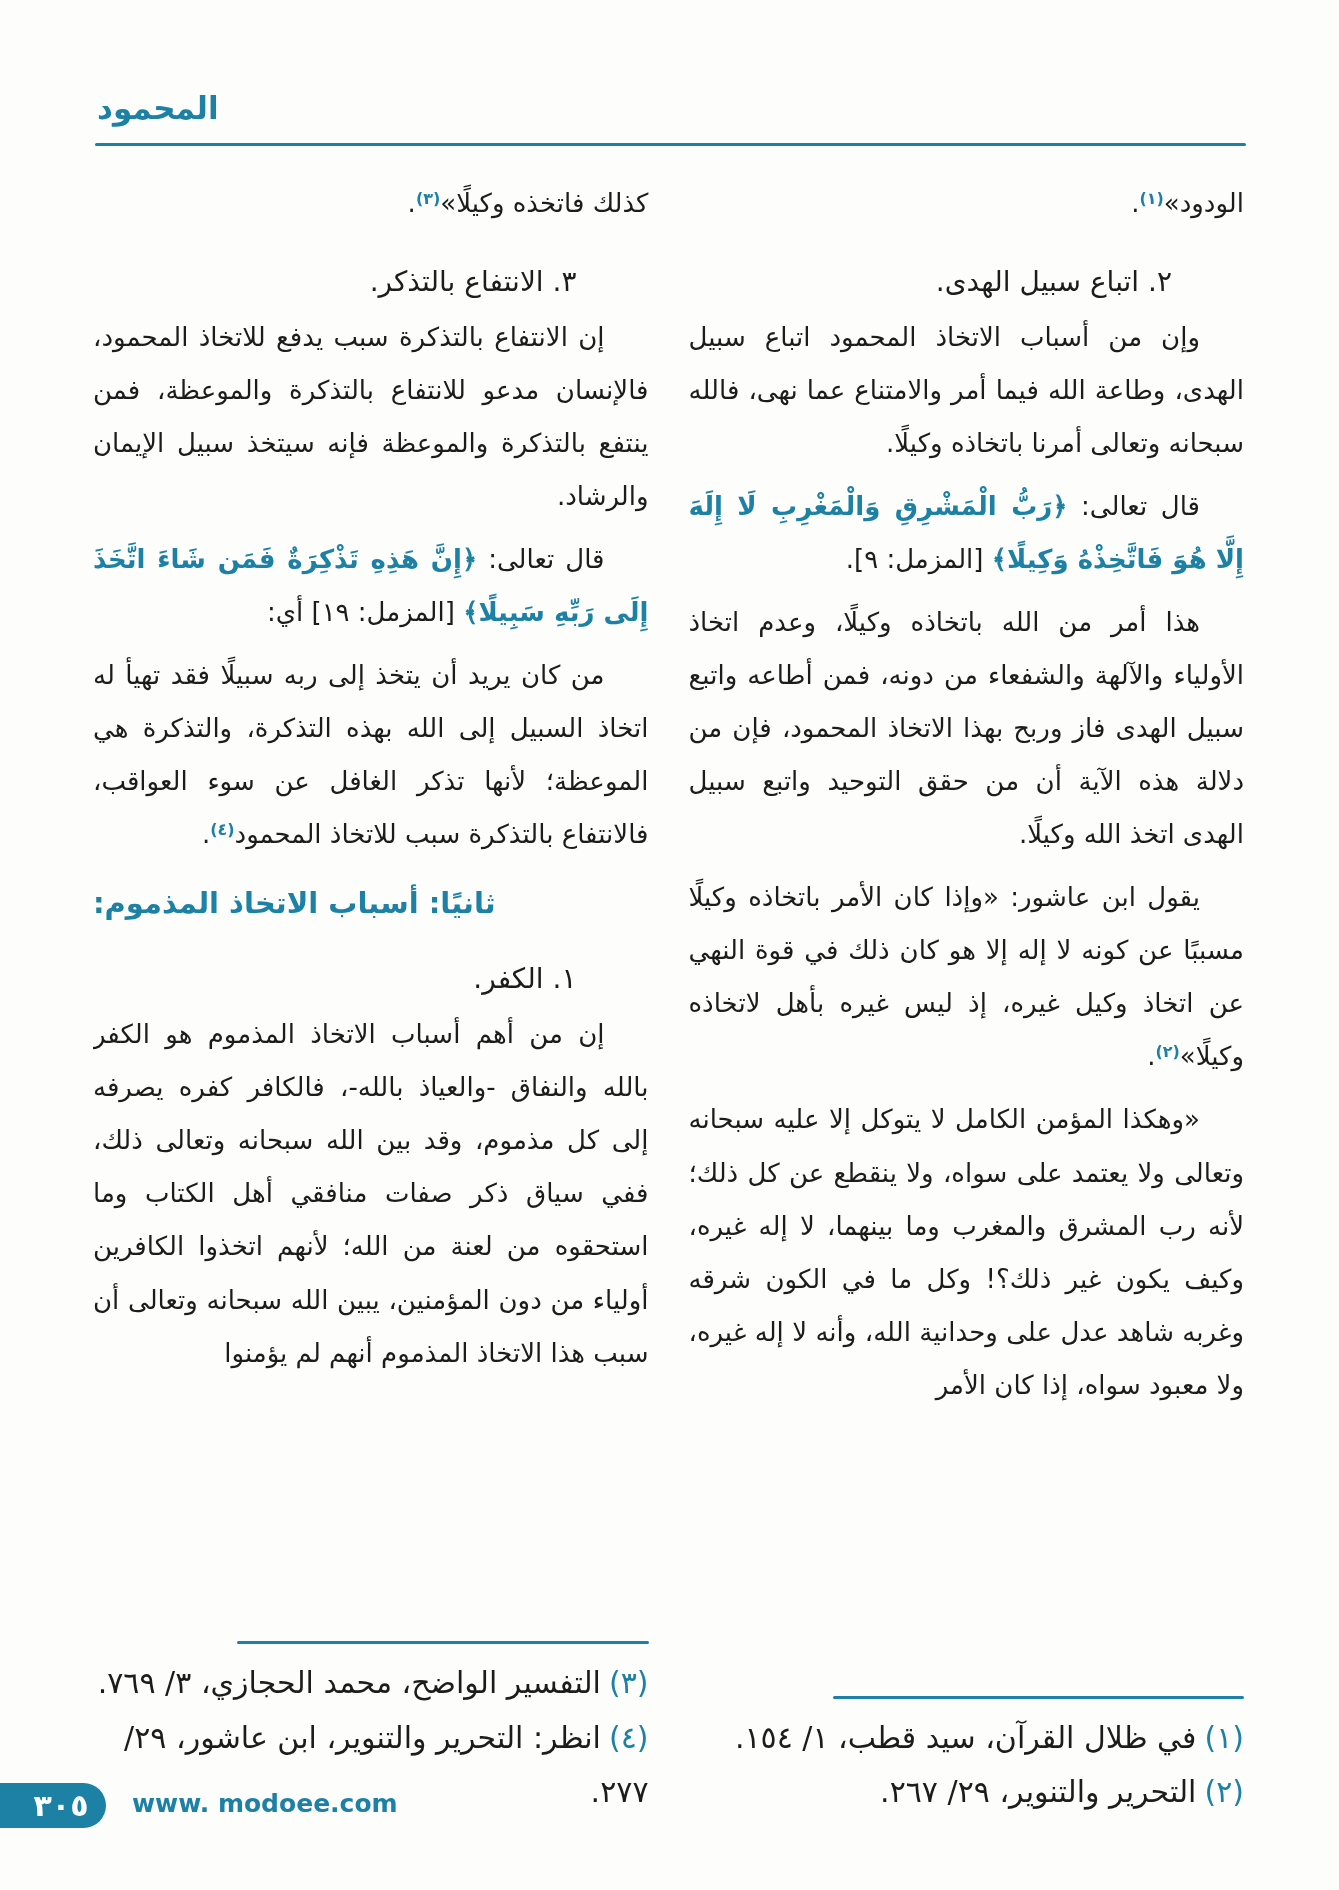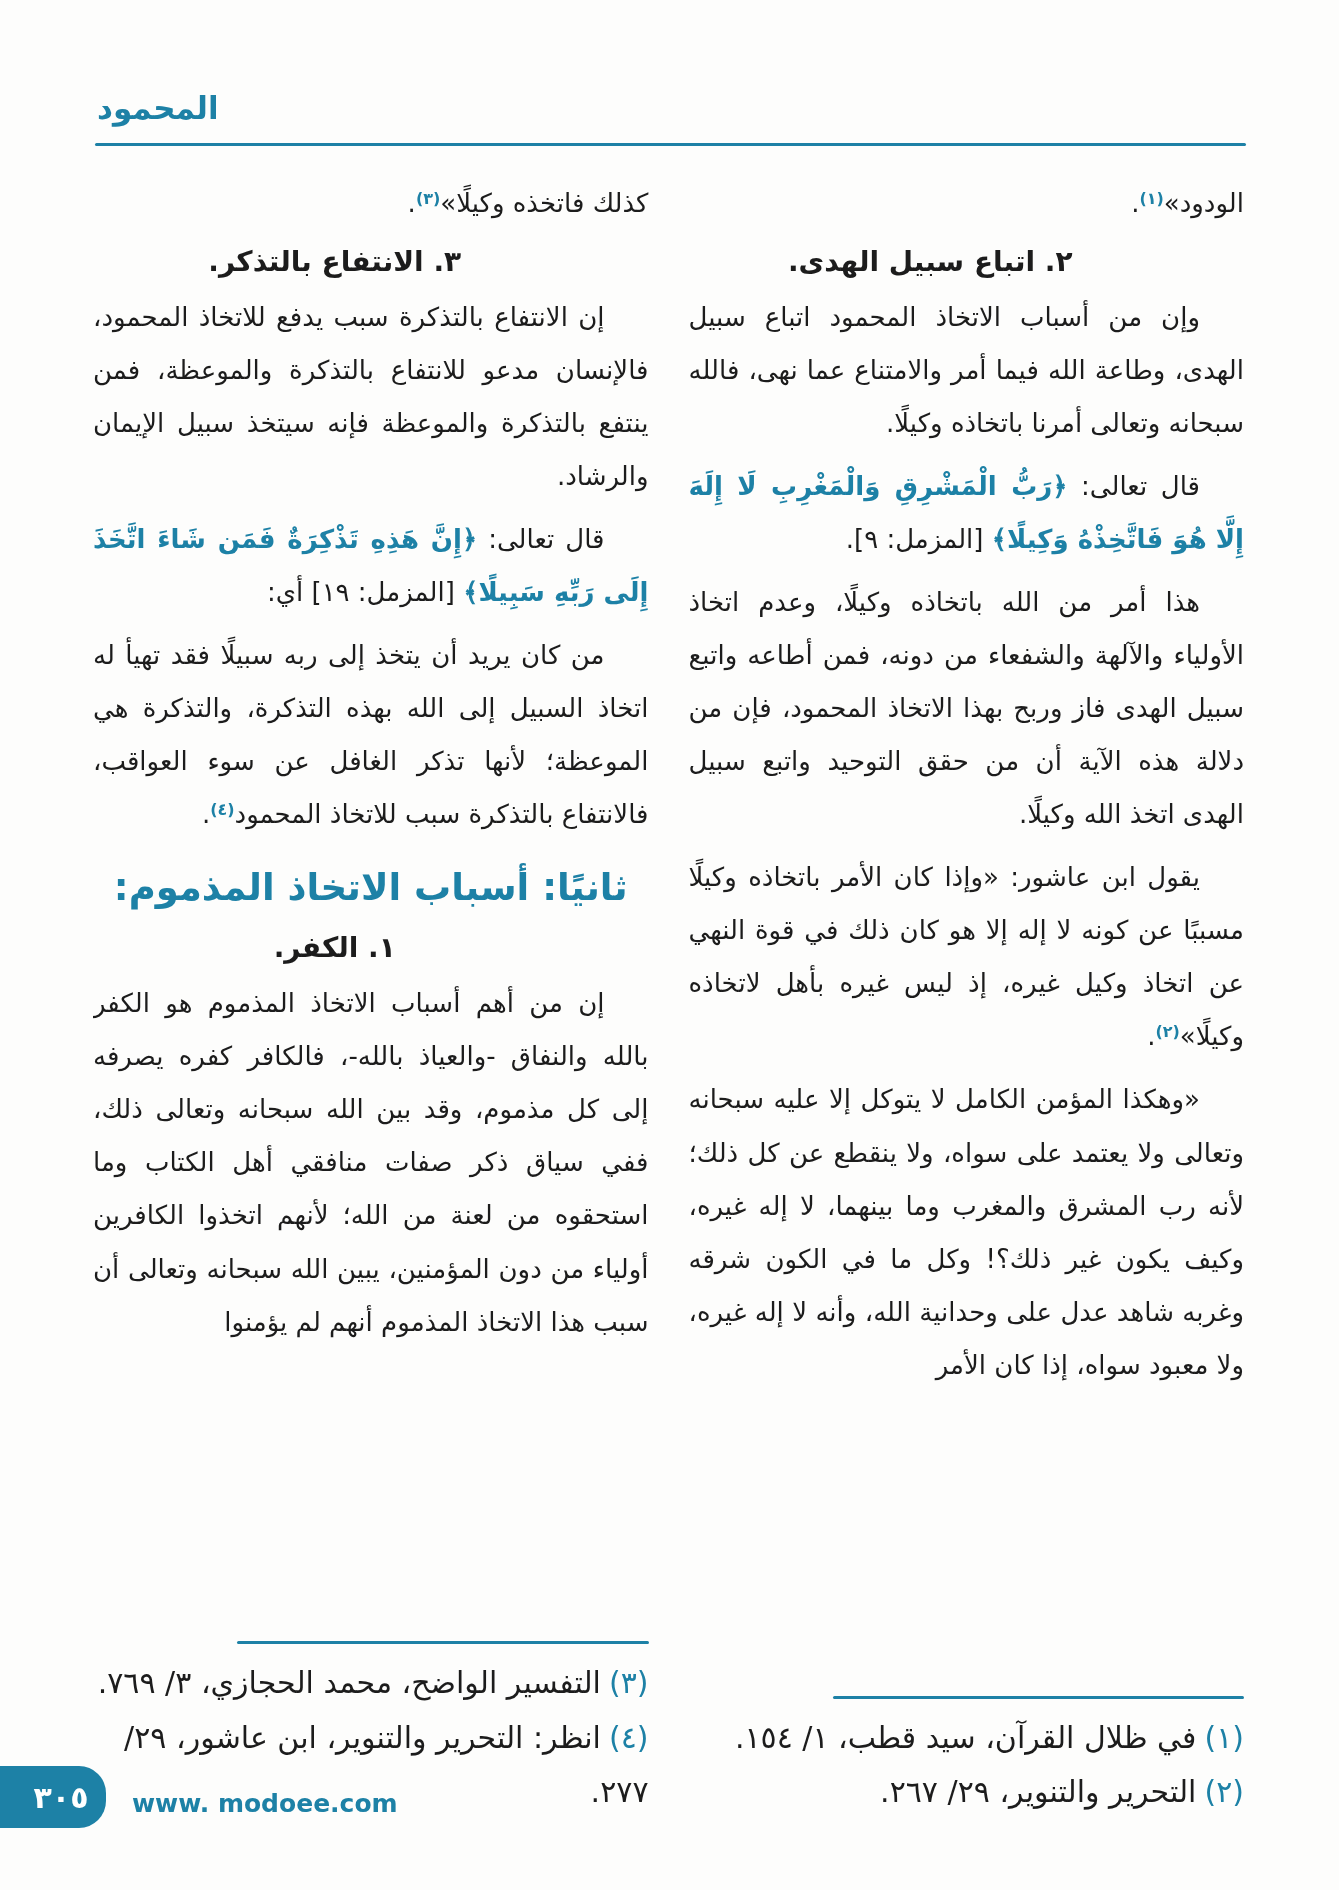--- a/index.html
+++ b/index.html
@@ -38,30 +38,30 @@
     width:556px;display:flex;flex-direction:column;overflow:hidden;
   }
   .para{
     margin:5px 0;
     font-size:26px;line-height:2.04;
     text-align:justify;
     text-indent:44px;
   }
   .no-indent{text-indent:0;}
   .num-heading{
-    margin:10px 0 8px;
-    font-size:28px;font-weight:bold;
-    text-align:center;text-indent:72px;
+    margin:30px 0 8px;
+    font-size:28px;font-weight:normal;
+    text-align:right;text-indent:72px;
     color:var(--ink);
   }
   .theme-heading{
     margin:20px 0 12px;
-    font-size:37px;font-weight:bold;
+    font-size:29px;font-weight:bold;
     color:var(--accent);
-    text-align:center;
+    text-align:left;
   }
   .verse{
     color:var(--accent);font-weight:bold;
   }
   sup.fn-marker{
     font-size:16px;color:var(--accent);font-weight:bold;
     vertical-align:8px;line-height:0;
   }
 
   
@@ -73,21 +73,21 @@
   .fn-item{
     margin:0;
     font-size:30px;line-height:1.82;
     text-align:right;
   }
   .fn-num{color:var(--accent);margin-left:8px;}
 
   
   .page-badge{
     position:absolute;left:0;bottom:62px;
-    width:106px;height:62px;
+    width:106px;height:45px;
     background:var(--accent);
     border-radius:0 27px 27px 0;
     color:#fff;
     display:flex;align-items:center;justify-content:center;
     font-size:30px;font-weight:bold;padding-left:16px;
   }
   .website{
     position:absolute;left:132px;bottom:72px;
     color:var(--accent);font-size:25px;font-weight:bold;
     direction:ltr;

